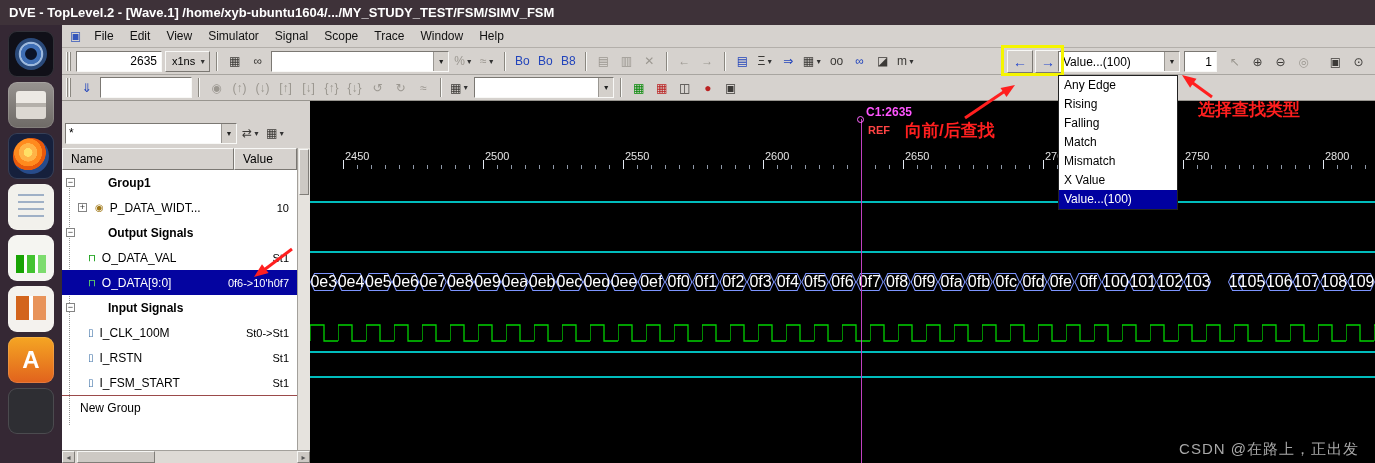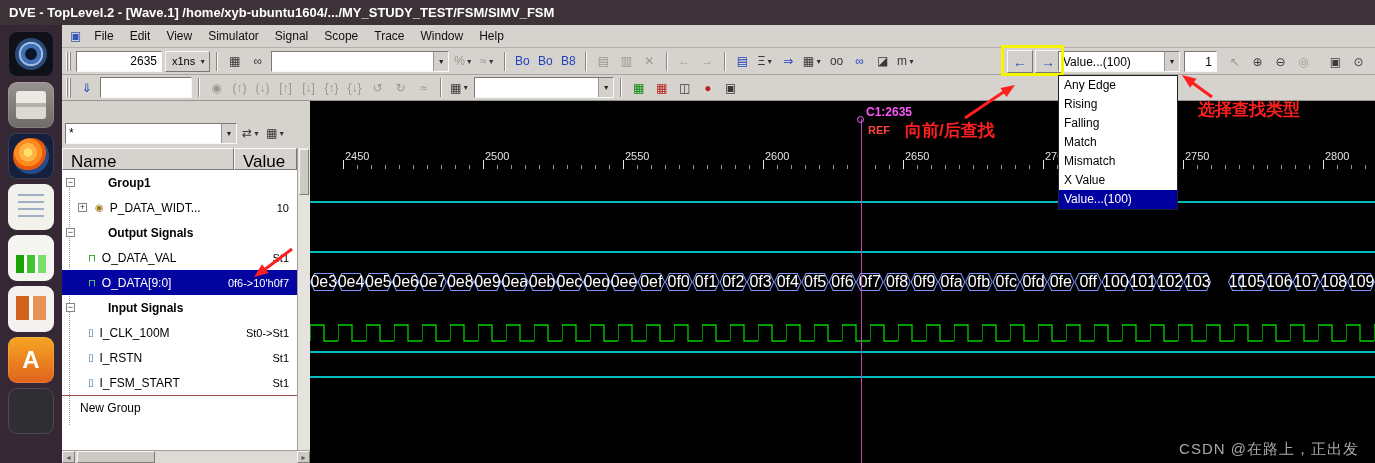--- a/index.html
+++ b/index.html
@@ -77,21 +77,21 @@
   #zoom-group{position:absolute;left:1162px;top:3px;}
   #right-group{position:absolute;right:6px;top:3px;}
   #tb2-field{width:92px;}
   #tb2-combo{width:140px;}
 
   
   .content{position:absolute;left:0;top:76px;width:1313px;height:362px;}
   .panel{position:absolute;left:0;top:0;width:248px;height:362px;background:#d6d2ce;}
   .panel-filter{position:absolute;left:3px;top:20px;height:24px;display:flex;gap:3px;align-items:center;}
   #filter-combo{width:172px;}
-  .panel-head{position:absolute;left:0;top:47px;width:235px;height:22px;display:flex;font-size:17px;}
+  .panel-head{position:absolute;left:0;top:47px;width:235px;height:22px;display:flex;font-size:12px;}
   .ph{background:#d6d2ce;border:1px solid;border-color:#f8f8f6 #7b7873 #7b7873 #f8f8f6;padding:3px 0 0 8px;}
   .ph-name{width:172px;} .ph-val{width:63px;}
   .panel-rows{position:absolute;left:0;top:69px;width:235px;bottom:13px;background:#fff;font-size:12px;overflow:hidden;}
   .panel-rows::before{content:"";position:absolute;left:7px;top:12px;height:243px;border-left:1px dotted #999;}
   .prow{height:25px;display:flex;align-items:center;position:relative;}
   .exp{width:9px;height:9px;border:1px solid #848484;background:#fff;font-size:9px;line-height:7px;
     text-align:center;margin:0 4px;color:#333;flex:0 0 auto;position:relative;z-index:1;}
   .lbl{margin-left:2px;white-space:nowrap;}
   .b{font-weight:bold;margin-left:29px;}
   .sicon{margin:0 4px;font-size:10px;position:relative;z-index:1;}

